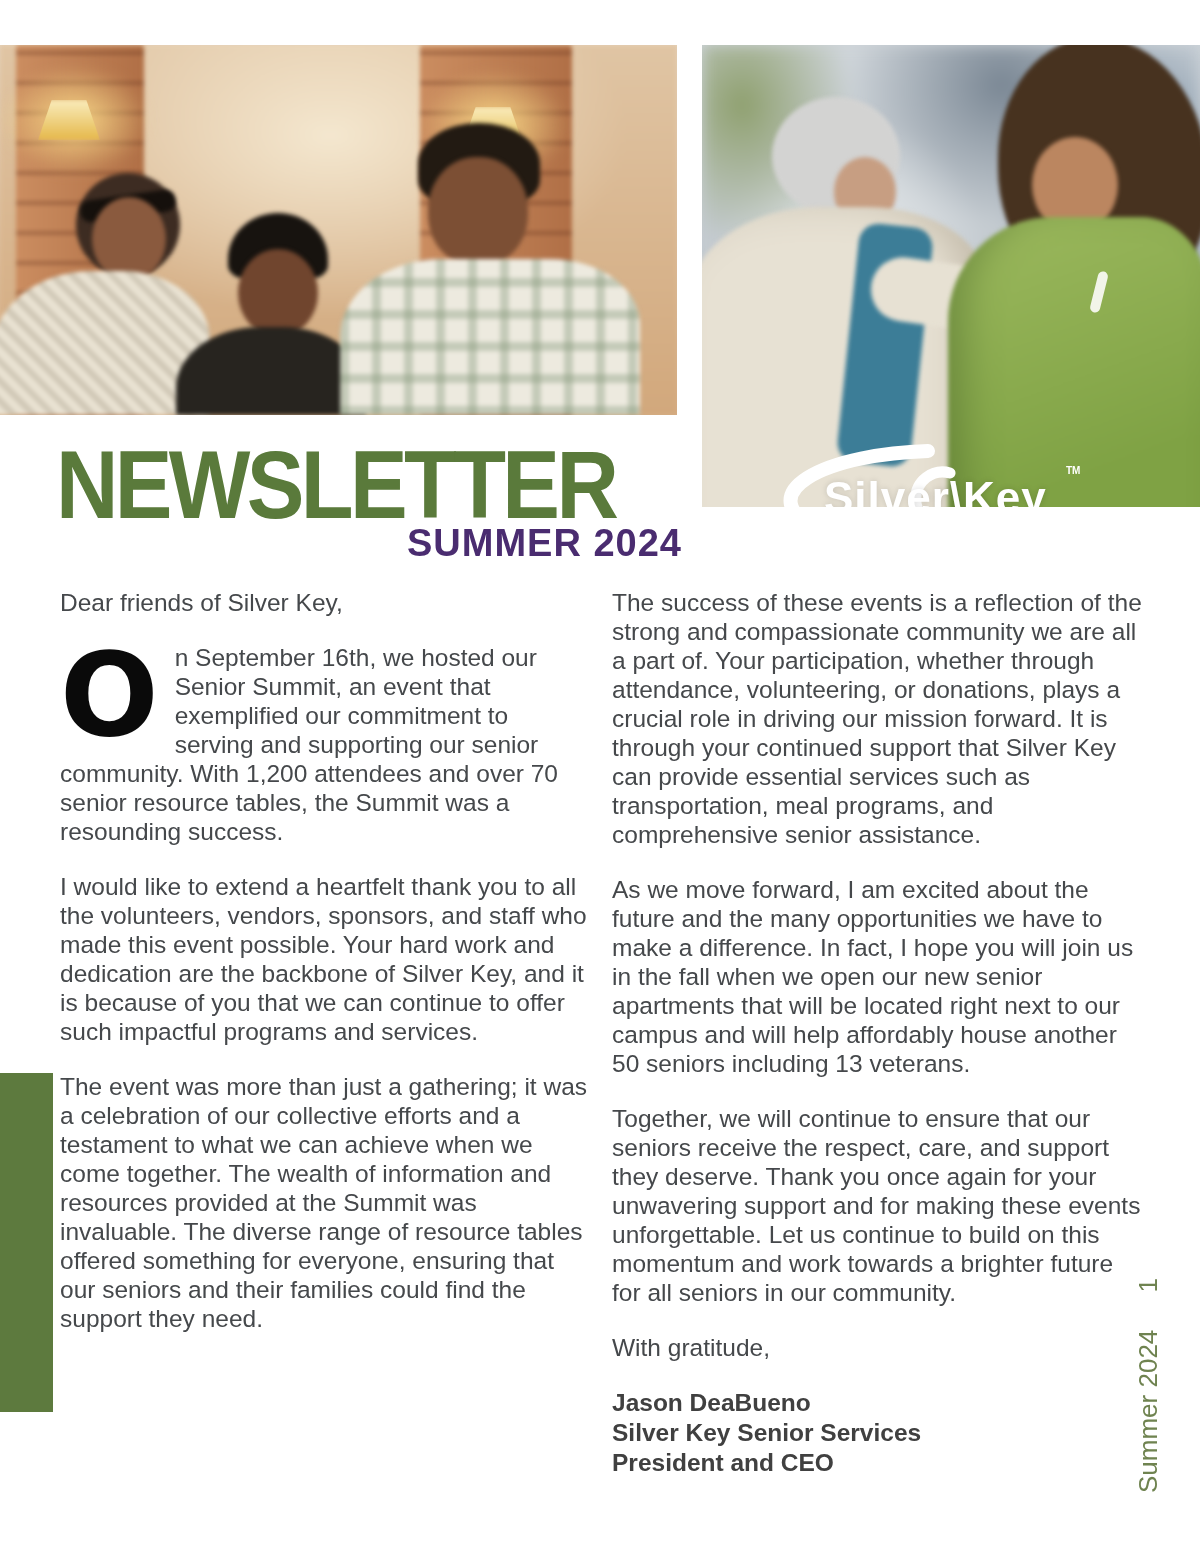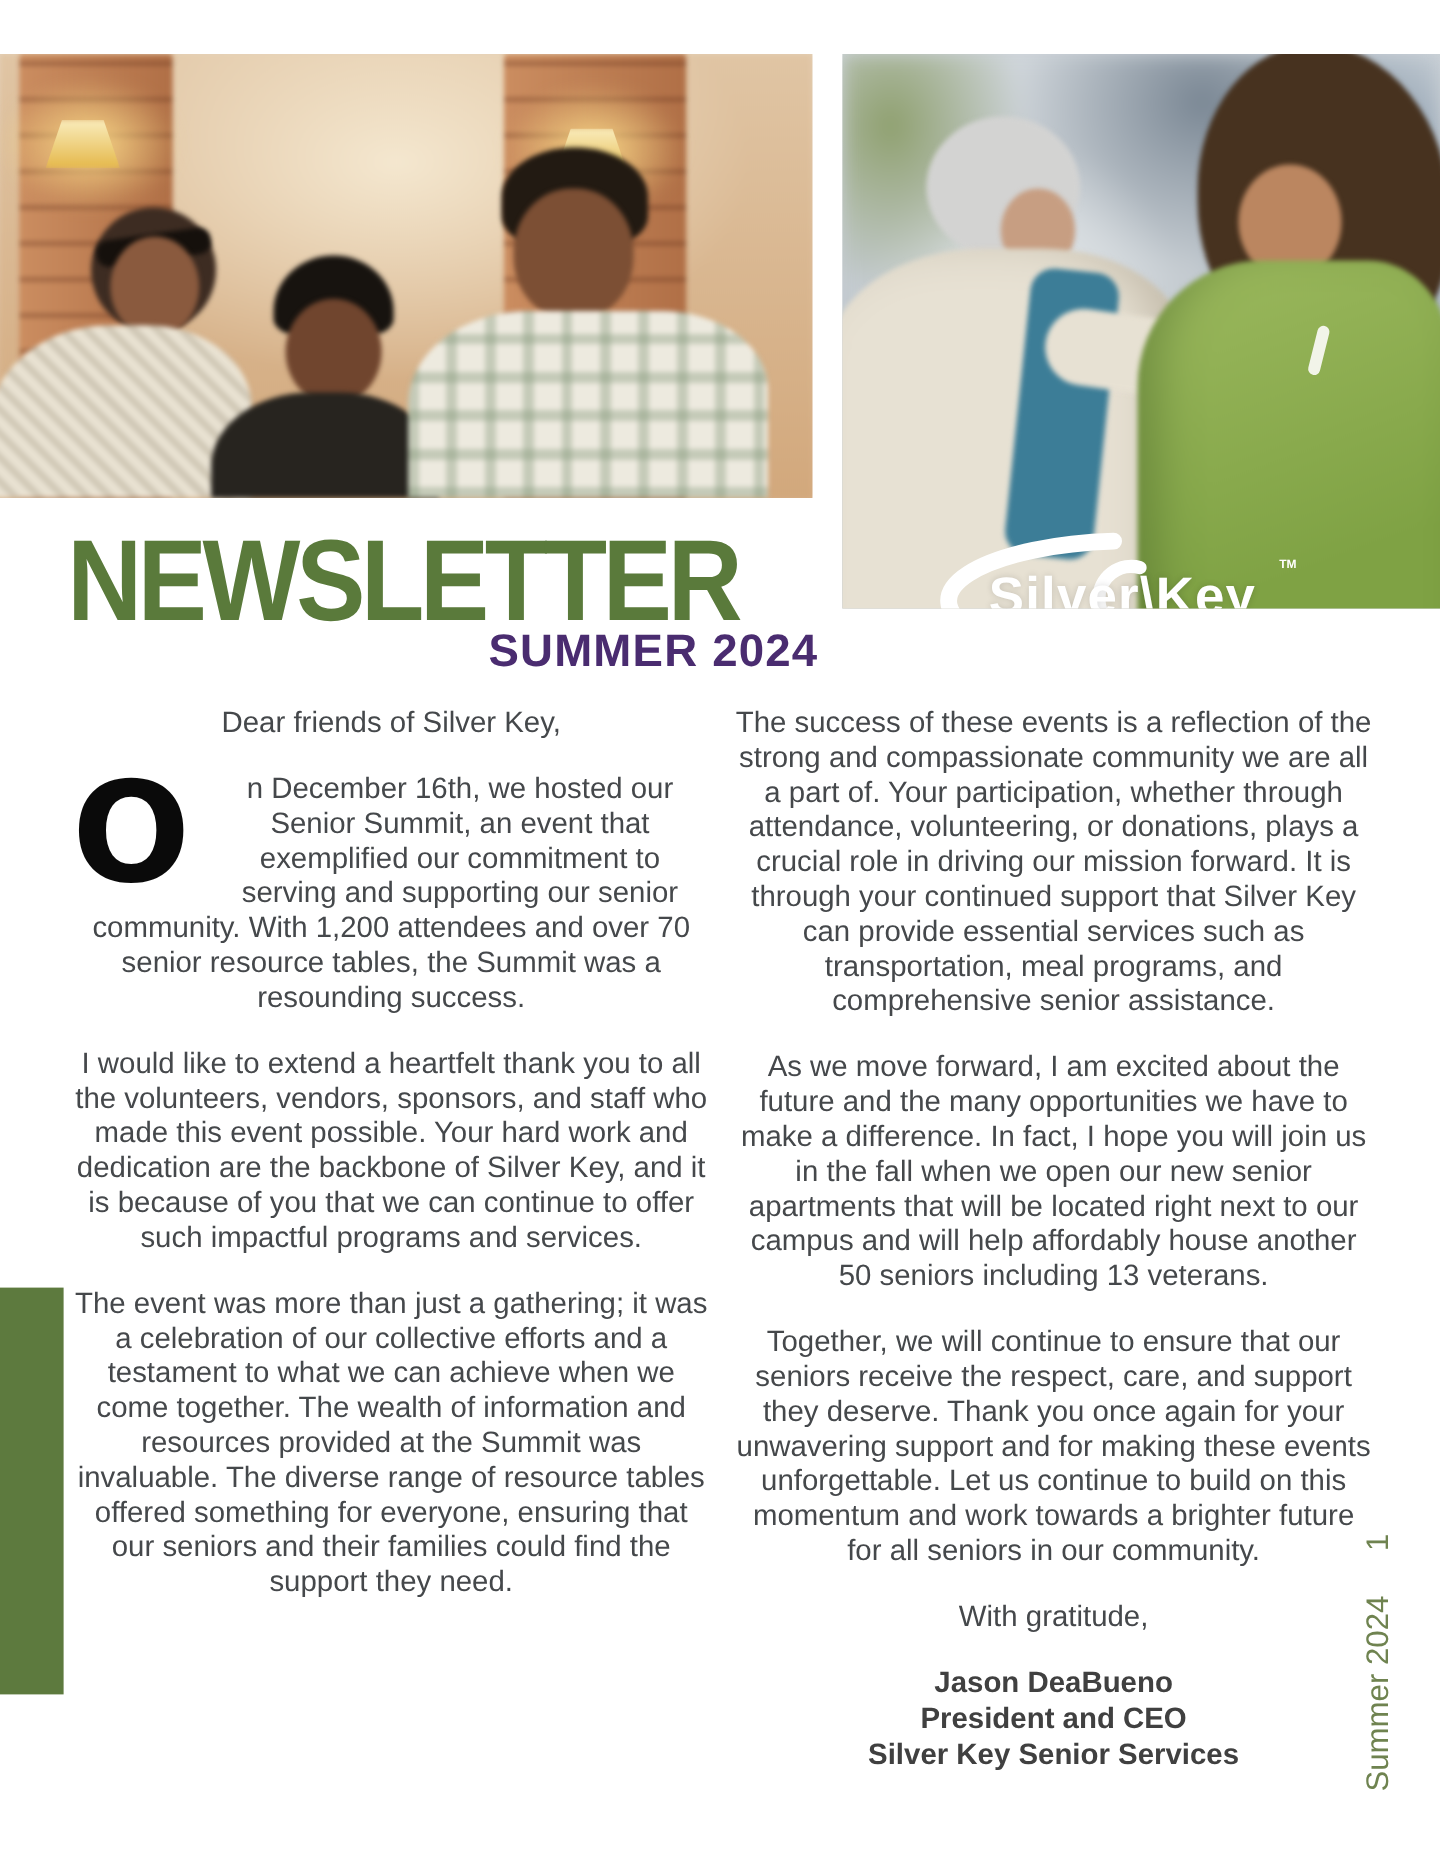--- a/index.html
+++ b/index.html
@@ -74,21 +74,21 @@
   
   .title{position:absolute;left:56px;top:430px;margin:0;font-size:96px;font-weight:900;letter-spacing:-4px;
     color:#5a7a3b;transform:scaleX(.9);transform-origin:left top;white-space:nowrap;}
   .subtitle{position:absolute;right:518px;top:522px;margin:0;font-size:38px;font-weight:900;
     letter-spacing:1px;color:#4a2c70;white-space:nowrap;}
 
   
   .col{position:absolute;top:588px;width:532px;color:#45484b;font-size:24.5px;line-height:29px;}
   .col-left{left:60px;}
   .col-right{left:612px;}
-  .col p{margin:0 0 26px 0;text-align:center;}
+  .col p{margin:0 0 26px 0;}
   .dropcap{float:left;font-family:"DejaVu Sans","Liberation Sans",sans-serif;font-weight:900;color:#0a0a0a;
     font-size:116px;line-height:92px;margin:6px 16px 0 0;}
   .closing{margin-bottom:24px;}
   .signature p{margin:0;font-weight:bold;line-height:30px;color:#404040;}
 
   
   .accent-strip{position:absolute;left:0;top:1073px;width:53px;height:339px;background:#5d7a3e;}
   .vertical-meta{position:absolute;left:1133px;top:1493px;width:215px;height:30px;
     transform:rotate(-90deg);transform-origin:0 0;display:flex;justify-content:space-between;
     align-items:center;color:#6f8350;font-size:26px;}
@@ -139,34 +139,34 @@
       <div class="logo-tm">TM</div>
       <div class="logo-tagline">Senior Services</div>
     </div>
   </div>
 
   <h1 class="title">NEWSLETTER</h1>
   <div class="subtitle">SUMMER 2024</div>
 
   <div class="col col-left">
     <p class="salutation">Dear friends of Silver Key,</p>
-    <p><span class="dropcap">O</span><span>n December 16th, we hosted our Senior Summit, an event that exemplified our commitment to serving and supporting our senior community. With 1,200 attendees and over 70 senior resource tables, the Summit was a resounding success.</span></p>
+    <p><span class="dropcap">O</span><span>n September 16th, we hosted our Senior Summit, an event that exemplified our commitment to serving and supporting our senior community. With 1,200 attendees and over 70 senior resource tables, the Summit was a resounding success.</span></p>
     <p>I would like to extend a heartfelt thank you to all the volunteers, vendors, sponsors, and staff who made this event possible. Your hard work and dedication are the backbone of Silver Key, and it is because of you that we can continue to offer such impactful programs and services.</p>
     <p>The event was more than just a gathering; it was a celebration of our collective efforts and a testament to what we can achieve when we come together. The wealth of information and resources provided at the Summit was invaluable. The diverse range of resource tables offered something for everyone, ensuring that our seniors and their families could find the support they need.</p>
   </div>
 
   <div class="col col-right">
     <p>The success of these events is a reflection of the strong and compassionate community we are all a part of. Your participation, whether through attendance, volunteering, or donations, plays a crucial role in driving our mission forward. It is through your continued support that Silver Key can provide essential services such as transportation, meal programs, and comprehensive senior assistance.</p>
     <p>As we move forward, I am excited about the future and the many opportunities we have to make a difference. In fact, I hope you will join us in the fall when we open our new senior apartments that will be located right next to our campus and will help affordably house another 50 seniors including 13 veterans.</p>
     <p>Together, we will continue to ensure that our seniors receive the respect, care, and support they deserve. Thank you once again for your unwavering support and for making these events unforgettable. Let us continue to build on this momentum and work towards a brighter future for all seniors in our community.</p>
     <p class="closing">With gratitude,</p>
     <div class="signature">
       <p>Jason DeaBueno</p>
+      <p>Silver Key Senior Services</p>
       <p>President and CEO</p>
-      <p>Silver Key Senior Services</p>
     </div>
   </div>
 
   <div class="accent-strip"></div>
   <div class="vertical-meta">
     <span>Summer 2024</span>
     <span>1</span>
   </div>
 
 </div>

